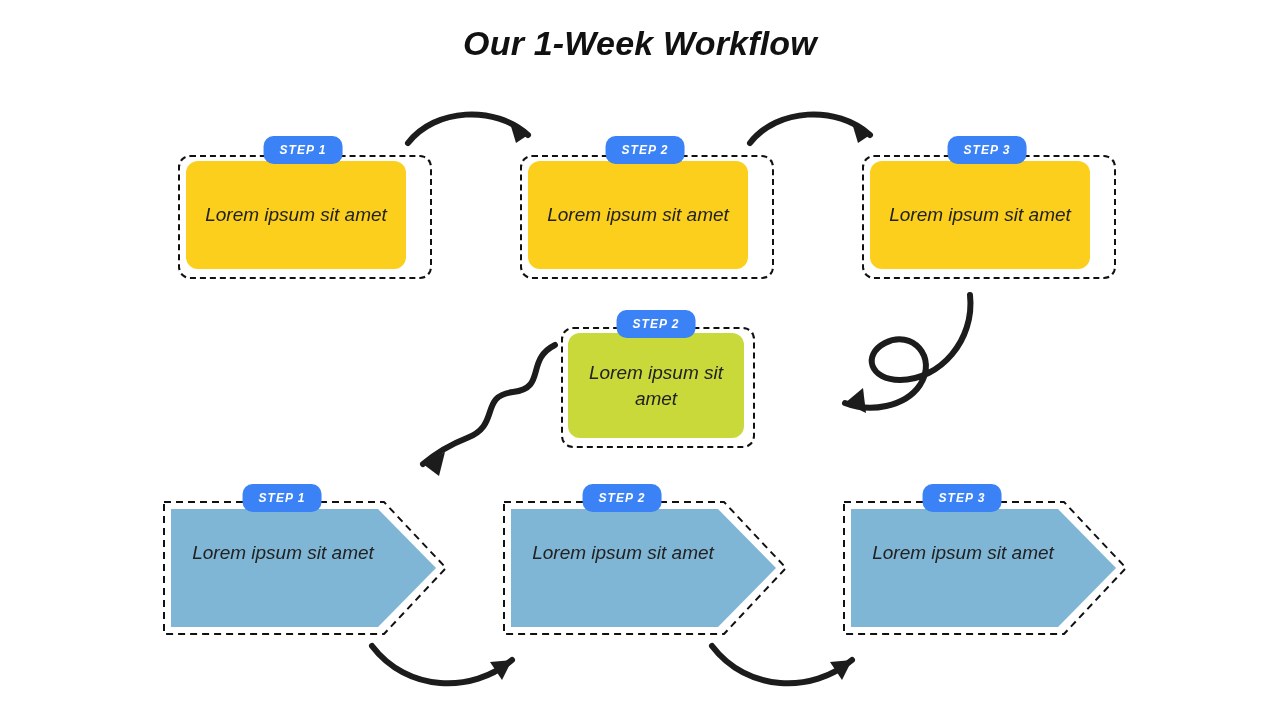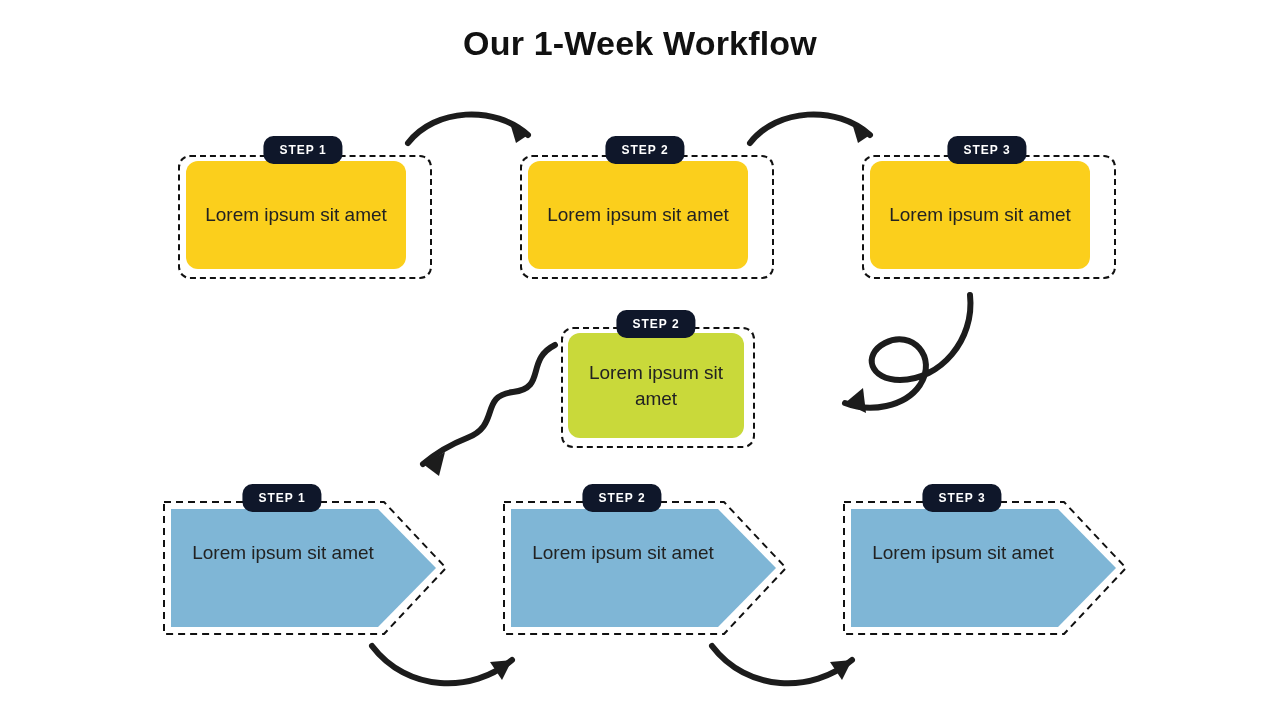--- a/index.html
+++ b/index.html
@@ -5,35 +5,35 @@
   html, body {
     margin: 0;
     padding: 0;
     width: 1280px;
     height: 720px;
     font-family: "Segoe UI", Arial, sans-serif;
     background: #ffffff;
     position: relative;
     overflow: hidden;
   }
-  .canvas { position: relative; width: 1280px; height: 600px; }
+  .canvas { position: relative; width: 1280px; height: 600px; font-style: italic; }
   .title {
     position: absolute;
     top: 24px;
     left: 0;
     width: 1280px;
     text-align: center;
     font-size: 34px;
     font-weight: 700;
     color: #111;
     letter-spacing: 0.2px;
   }
   .pill {
     position: absolute;
-    background: #0f172a;
+    background: #3b82f6;
     color: #fff;
     font-size: 12px;
     font-weight: 700;
     letter-spacing: 1px;
     padding: 7px 16px;
     border-radius: 10px;
     transform: translate(-50%, 0);
     z-index: 5;
   }
   .dashed {

